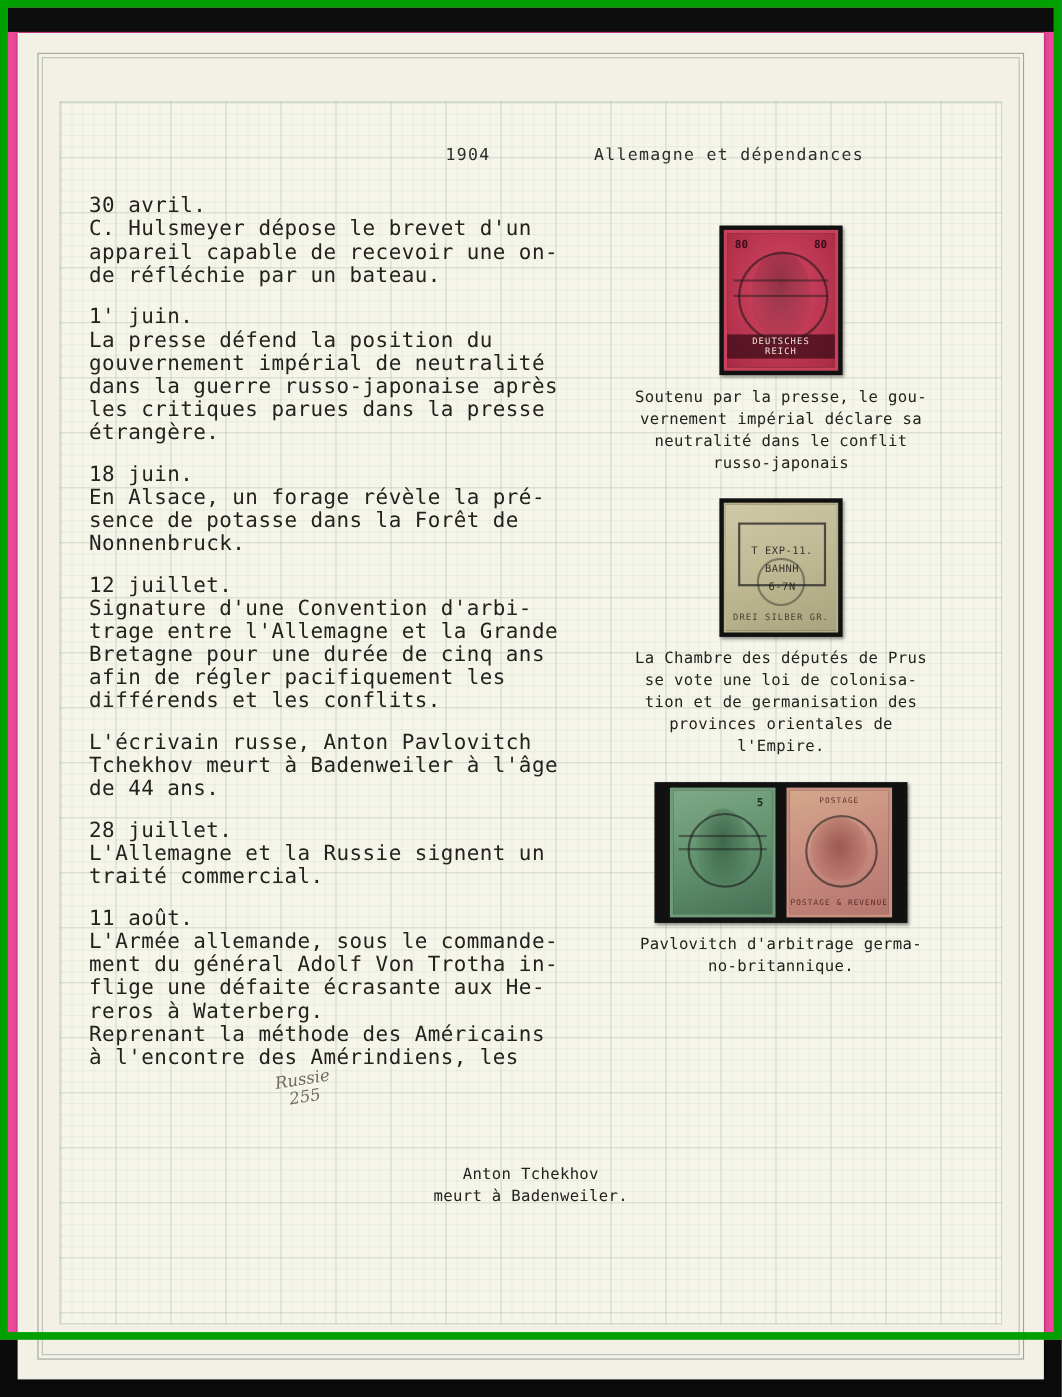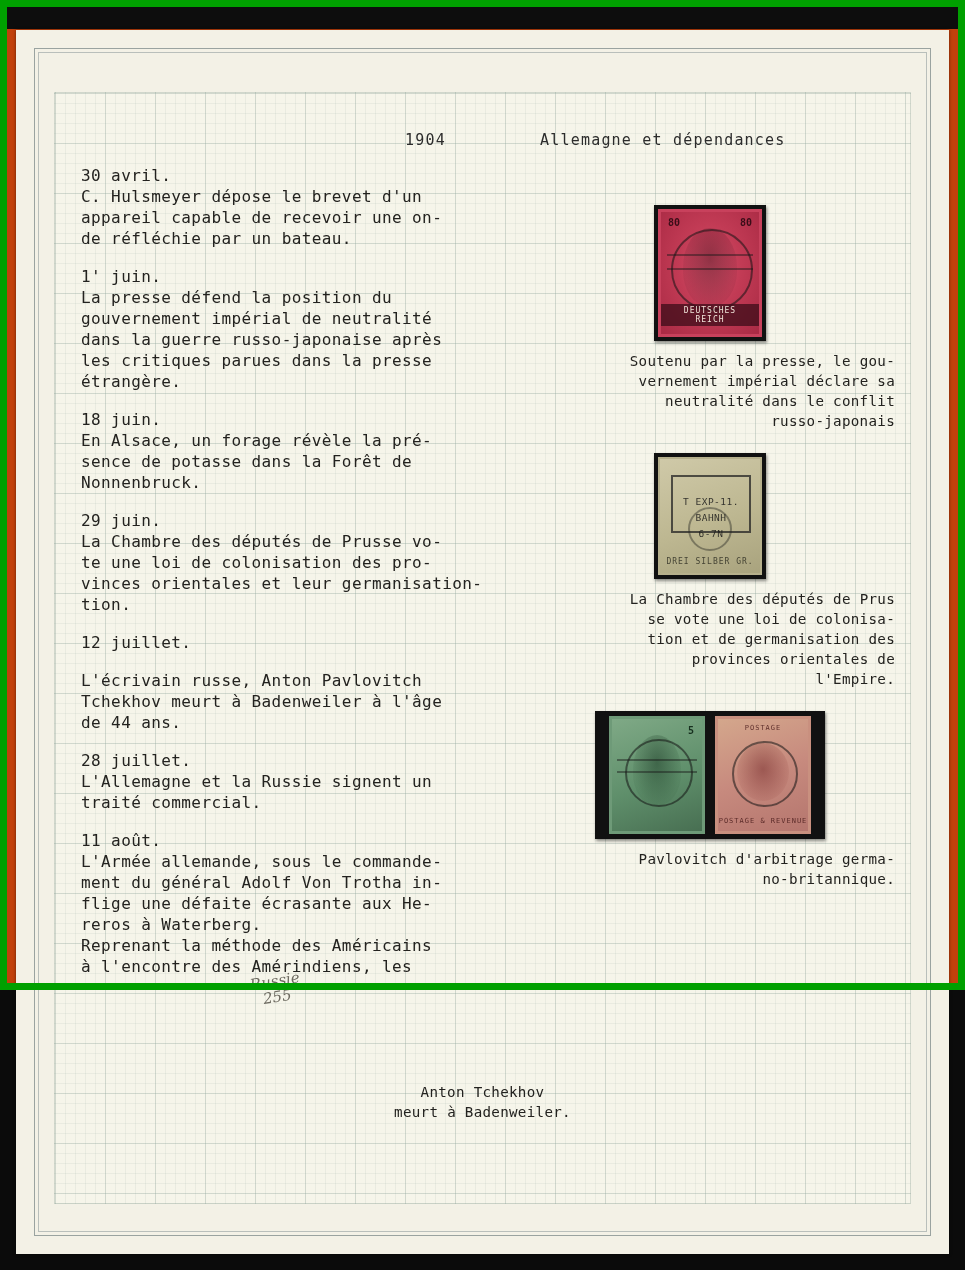--- a/index.html
+++ b/index.html
@@ -11,22 +11,22 @@
     width: 965px;
     height: 1270px;
     overflow: hidden;
     font-family: "DejaVu Sans Mono", monospace;
   }
 
   
   #scan {
     position: relative;
     width: 965px;
-    height: 990px;
-    background: #c2410c;
+    height: 1218px;
+    background: #ec4899;
     box-sizing: border-box;
   }
   .green-border {
     position: absolute;
     inset: 0;
     border: 7px solid #00a000;
     box-sizing: border-box;
     pointer-events: none;
   }
   .black-top {
@@ -108,24 +108,24 @@
     position: absolute;
     left: 485px;
     top: 0;
     white-space: nowrap;
   }
 
   
   #left-col {
     position: absolute;
     left: 26px;
-    top: 72px;
+    top: 84px;
     width: 430px;
     color: #23221f;
-    font-size: 16px;
+    font-size: 19px;
     line-height: 21px;
     letter-spacing: 0.4px;
   }
   .entry { margin-bottom: 17px; }
   .entry .date { display: block; white-space: pre; }
   .entry .body { display: block; white-space: pre-line; }
 
   
   #right-col {
     position: absolute;
@@ -137,21 +137,21 @@
   .plate {
     width: 100%;
     text-align: center;
     margin-bottom: 10px;
   }
   .caption {
     font-size: 14.2px;
     line-height: 20px;
     letter-spacing: 0.3px;
     white-space: pre-line;
-    text-align: right;
+    text-align: center;
     margin-top: 7px;
     margin-bottom: 22px;
   }
 
   
   .stamp-mount {
     display: inline-block;
     background: #111;
     padding: 4px;
     box-shadow: 1px 2px 3px rgba(0,0,0,0.45);
@@ -357,21 +357,20 @@
     position: absolute;
     left: 0;
     top: 965px;
     width: 100%;
     text-align: center;
     font-size: 14.2px;
     line-height: 20px;
     letter-spacing: 0.3px;
     white-space: pre-line;
     color: #23221f;
-    margin-top: 24px;
   }
 </style>
 </head>
 <body>
 
 <div id="scan">
   <div class="black-top"></div>
 
   <div id="album-page">
     <div class="sheet-rule-outer"></div>
@@ -403,30 +402,28 @@
         </div>
 
 
         <div class="entry">
           <span class="date">18 juin.</span>
           <span class="body">En Alsace, un forage révèle la pré-
 sence de potasse dans la Forêt de
 Nonnenbruck.</span>
         </div>
 
-        <div class="entry">
-          <span class="date">29 juin.</span>
-          <span class="body">La Chambre des députés de Prusse vo-
-te une loi de colonisation des pro-
-vinces orientales et leur germanisation-
-tion.</span>
-        </div>
 
         <div class="entry">
           <span class="date">12 juillet.</span>
+          <span class="body">Signature d'une Convention d'arbi-
+trage entre l'Allemagne et la Grande
+Bretagne pour une durée de cinq ans
+afin de régler pacifiquement les
+différends et les conflits.</span>
         </div>
 
         <div class="entry">
           <span class="body">L'écrivain russe, Anton Pavlovitch
 Tchekhov meurt à Badenweiler à l'âge
 de 44 ans.</span>
         </div>
 
         <div class="entry">
           <span class="date">28 juillet.</span>

